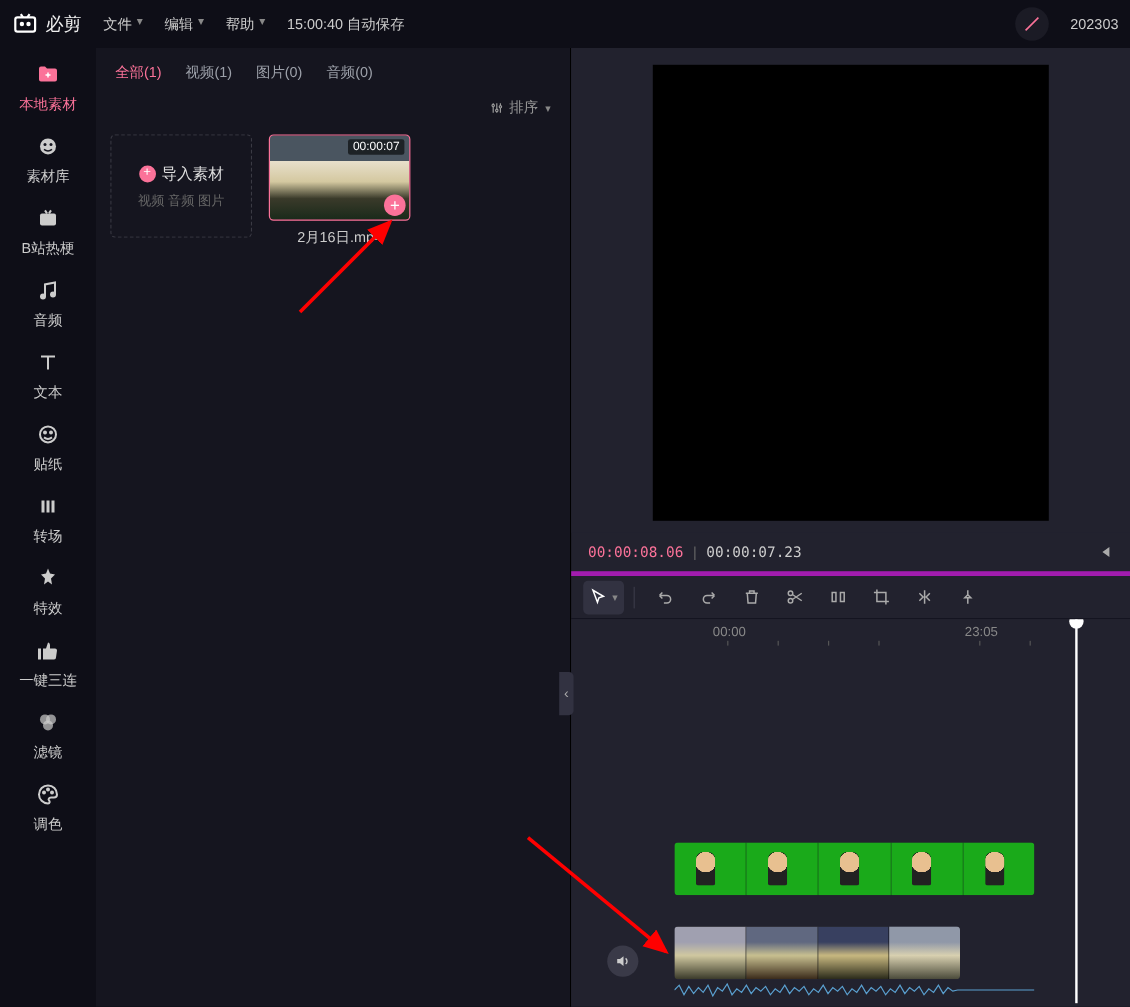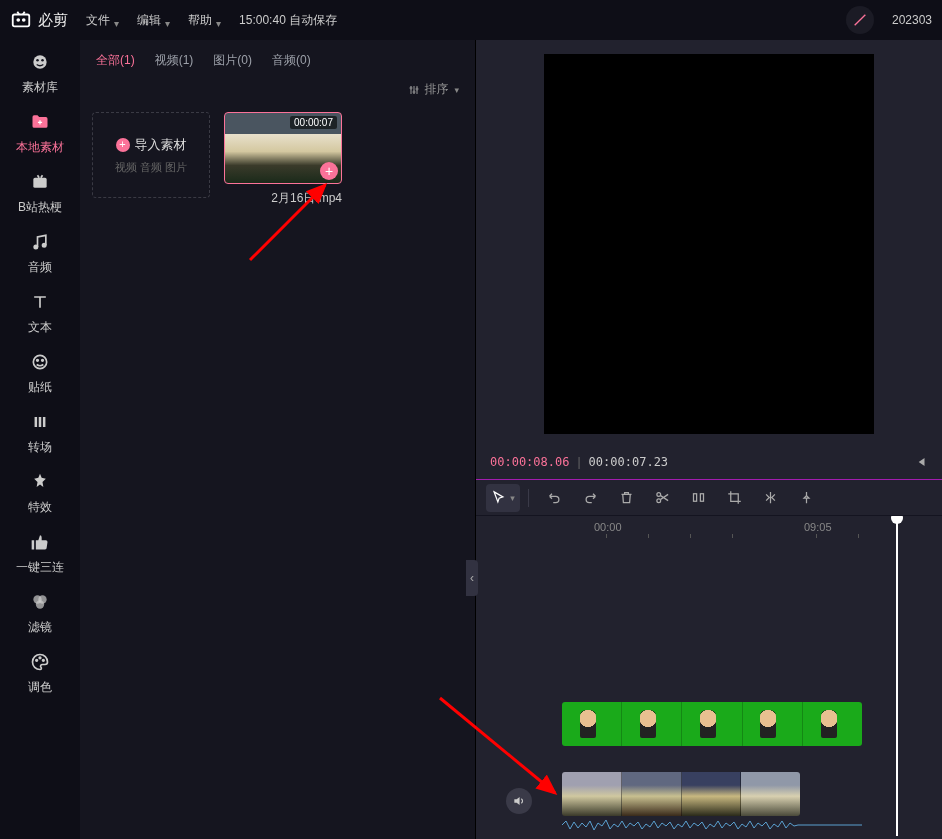--- a/index.html
+++ b/index.html
@@ -29,21 +29,21 @@
 .logo {
   display: flex;
   align-items: center;
   gap: 6px;
   color: #eee;
   font-size: 15px;
 }
 .logo svg { width: 22px; height: 22px; }
 .menuitem {
   display: flex;
-  align-items: flex-end;
+  align-items: flex-start;
   gap: 4px;
   color: #ccc;
   cursor: pointer;
 }
 .chev { font-size: 10px; color: #888; }
 .topright {
   margin-left: auto;
   display: flex;
   align-items: center;
   gap: 18px;
@@ -172,21 +172,21 @@
   height: 18px;
   border-radius: 50%;
   background: #fb7299;
   color: #fff;
   display: flex;
   align-items: center;
   justify-content: center;
   font-size: 14px;
 }
 .clip-name {
-  text-align: right;
+  text-align: center;
   color: #ccc;
   margin-top: 6px;
   font-size: 12px;
 }
 
 .rightarea {
   flex: 1;
   display: flex;
   flex-direction: column;
   background: #22222e;
@@ -205,21 +205,21 @@
   height: 380px;
   background: #000;
 }
 .preview-bar {
   height: 36px;
   display: flex;
   align-items: center;
   padding: 0 14px;
   gap: 8px;
   color: #aaa;
-  border-bottom: 1px solid #a21caf;
+  border-bottom: 4px solid #a21caf;
 }
 .pb-cur { color: #fb7299; font-family: monospace; }
 .pb-sep { color: #666; }
 .pb-tot { color: #ccc; font-family: monospace; }
 .preview-bar .spacer { flex: 1; }
 .pb-btn { cursor: pointer; color: #aaa; display:flex; align-items:center; }
 .pb-btn svg { width: 14px; height:14px; }
 
 .toolrow {
   height: 36px;
@@ -415,35 +415,35 @@
           <path d="M4 20 L20 4"></path>
         </svg>
     </div>
     <div class="dateright">202303</div>
   </div>
 </div>
 
 <div class="main">
 
   <div class="sidebar">
+    <div class="side-item active">
+      <span class="side-icon"><svg viewBox="0 0 24 24" fill="#fb7299">
+            <path d="M3 6a2 2 0 012-2h4l2 2h8a2 2 0 012 2v9a2 2 0 01-2 2H5a2 2 0 01-2-2V6z"></path>
+            <path d="M12 10v5M9.5 12.5h5" stroke="#fff" stroke-width="1.5"></path>
+          </svg></span>
+      <span class="side-label">本地素材</span>
+    </div>
     <div class="side-item">
       <span class="side-icon"><svg viewBox="0 0 24 24" fill="currentColor">
             <circle cx="12" cy="12" r="8"></circle>
             <circle cx="9" cy="10" r="1.5" fill="#15151f"></circle>
             <circle cx="15" cy="10" r="1.5" fill="#15151f"></circle>
             <path d="M8 15 Q12 18 16 15" stroke="#15151f" stroke-width="1.5" fill="none"></path>
           </svg></span>
       <span class="side-label">素材库</span>
-    </div>
-    <div class="side-item active">
-      <span class="side-icon"><svg viewBox="0 0 24 24" fill="#fb7299">
-            <path d="M3 6a2 2 0 012-2h4l2 2h8a2 2 0 012 2v9a2 2 0 01-2 2H5a2 2 0 01-2-2V6z"></path>
-            <path d="M12 10v5M9.5 12.5h5" stroke="#fff" stroke-width="1.5"></path>
-          </svg></span>
-      <span class="side-label">本地素材</span>
     </div>
     <div class="side-item">
       <span class="side-icon"><svg viewBox="0 0 24 24" fill="currentColor">
             <rect x="4" y="7" width="16" height="12" rx="2"></rect>
             <path d="M9 4l2 3M15 4l-2 3" stroke="currentColor" stroke-width="2"></path>
           </svg></span>
       <span class="side-label">B站热梗</span>
     </div>
     <div class="side-item">
       <span class="side-icon"><svg viewBox="0 0 24 24" fill="none" stroke="currentColor" stroke-width="2">
@@ -603,21 +603,21 @@
         </div>
       <div class="tool-btn">
           <svg viewBox="0 0 24 24" fill="none" stroke="currentColor" stroke-width="2">
             <path d="M12 3v6l4 4H8l4-4M12 13v8"></path>
           </svg>
         </div>
     </div>
     <div class="timeline">
       <div class="ruler">
         <span class="lab" style="left:86px">00:00</span>
-        <span class="lab" style="left:296px">09:05</span>
+        <span class="lab" style="left:296px">23:05</span>
         <span class="tick" style="left:130px"></span>
         <span class="tick" style="left:172px"></span>
         <span class="tick" style="left:214px"></span>
         <span class="tick" style="left:256px"></span>
         <span class="tick" style="left:340px"></span>
         <span class="tick" style="left:382px"></span>
       </div>
       <div class="playhead"></div>
       <div class="tracks">
         <div class="trackA">

